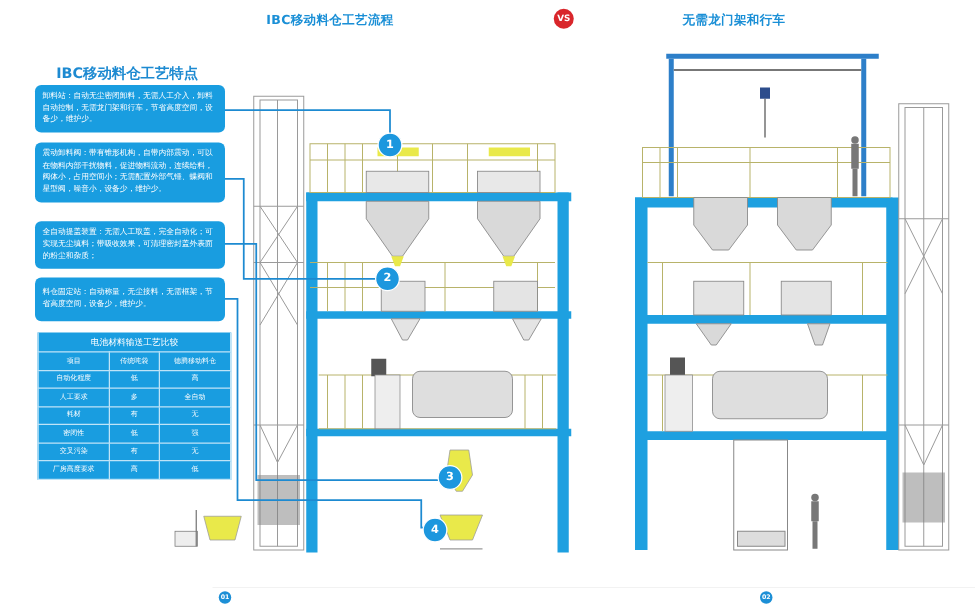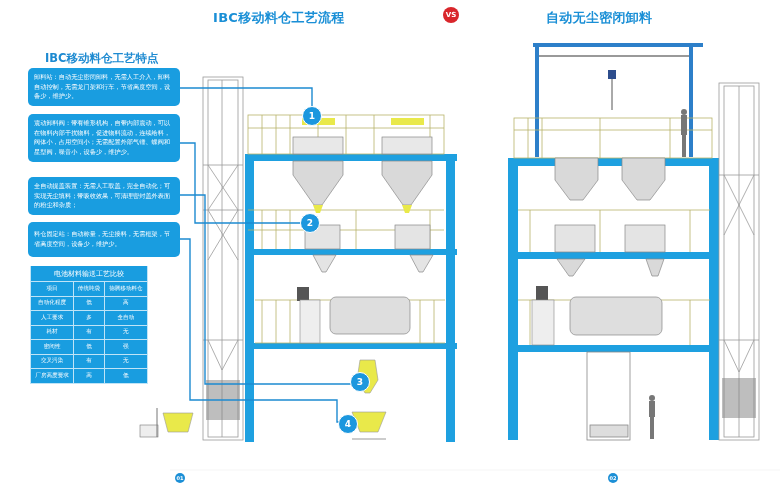--- a/index.html
+++ b/index.html
@@ -1,34 +1,34 @@
 <!DOCTYPE html>
 <html><head>
 <meta charset="utf-8">
 <style>
   html,body{margin:0;padding:0;background:#fff;}
   body{width:780px;height:484px;position:relative;overflow:hidden;font-family:"DejaVu Sans",sans-serif;}
   .abs{position:absolute;}
-  .title{font-weight:bold;color:#1a8fd6;font-size:13px;letter-spacing:0.3px;white-space:nowrap;}
+  .title{font-weight:bold;color:#1a8fd6;font-size:10px;letter-spacing:0.3px;white-space:nowrap;}
   .vs{width:16px;height:16px;border-radius:50%;background:#d9262b;color:#fff;font-size:7px;font-weight:bold;text-align:center;line-height:16px;}
   .sub{color:#1d8ad1;font-size:11.5px;white-space:nowrap;}
   .callout{background:#199de0;border-radius:5px;color:#fff;font-size:6.2px;line-height:9.6px;padding:4px 6px;box-sizing:border-box;}
   table.cmp{border-collapse:collapse;background:#199de0;color:#fff;font-size:5.6px;}
   table.cmp td{border:1px solid #bfe4f7;text-align:center;height:13.5px;padding:0 2px;}
   table.cmp .cap{font-size:7px;height:15px;border-top:none;}
   .page-no{width:10px;height:10px;border-radius:50%;background:#1c8fd6;color:#fff;font-size:5px;line-height:10px;text-align:center;font-weight:bold;}
   .badge{width:18px;height:18px;border-radius:50%;background:#1c97de;color:#fff;border:1.5px solid #fff;font-size:9px;font-weight:bold;text-align:center;line-height:18px;box-sizing:content-box;}
   svg{position:absolute;left:0;top:0;}
 </style>
 </head>
 <body>
 
 <div class="abs title" style="left:213px;top:9px;">IBC移动料仓工艺流程</div>
 <div class="abs vs" style="left:443px;top:7px;">VS</div>
-<div class="abs title" style="left:546px;top:9px;">自动无尘密闭卸料</div>
+<div class="abs title" style="left:546px;top:9px;">无需龙门架和行车</div>
 
 <svg width="780" height="484" viewBox="0 0 780 484">
 
   <g stroke="#9a9a9a" fill="none" stroke-width="0.8">
     <rect x="203" y="77" width="40" height="363"></rect>
     <rect x="208" y="80" width="30" height="357"></rect>
     <line x1="222" y1="80" x2="222" y2="437"></line>
     <line x1="203" y1="165" x2="243" y2="165"></line>
     <line x1="203" y1="210" x2="243" y2="210"></line>
     <line x1="208" y1="165" x2="238" y2="210"></line>
@@ -198,21 +198,21 @@
   <line x1="170" y1="470" x2="780" y2="470" stroke="#eee" stroke-width="0.6"></line>
 </svg>
 
 <div class="abs sub" style="left:45px;top:51px;font-weight:bold;">IBC移动料仓工艺特点</div>
 
 <div class="abs callout" style="left:28px;top:68px;width:152px;height:38px;">卸料站：自动无尘密闭卸料，无需人工介入，卸料自动控制，无需龙门架和行车，节省高度空间，设备少，维护少。</div>
 <div class="abs callout" style="left:28px;top:114px;width:152px;height:48px;">震动卸料阀：带有锥形机构，自带内部震动，可以在物料内部干扰物料，促进物料流动，连续给料，阀体小，占用空间小；无需配置外部气锤、蝶阀和星型阀，噪音小，设备少，维护少。</div>
 <div class="abs callout" style="left:28px;top:177px;width:152px;height:38px;">全自动提盖装置：无需人工取盖，完全自动化；可实现无尘填料；带吸收效果，可清理密封盖外表面的粉尘和杂质；</div>
 <div class="abs callout" style="left:28px;top:222px;width:152px;height:35px;padding-top:7px;">料仓固定站：自动称量，无尘接料，无需框架，节省高度空间，设备少，维护少。</div>
 
-<table class="abs cmp" style="left:30px;top:266px;width:118px;">
+<table class="abs cmp" style="left:30px;top:266px;width:155px;">
   <tbody>
       <tr>
         <td colspan="3" class="cap">电池材料输送工艺比较</td>
       </tr>
   <tr>
     <td>项目</td>
     <td>传统吨袋</td>
     <td>德腾移动料仓</td>
   </tr>
   <tr>

